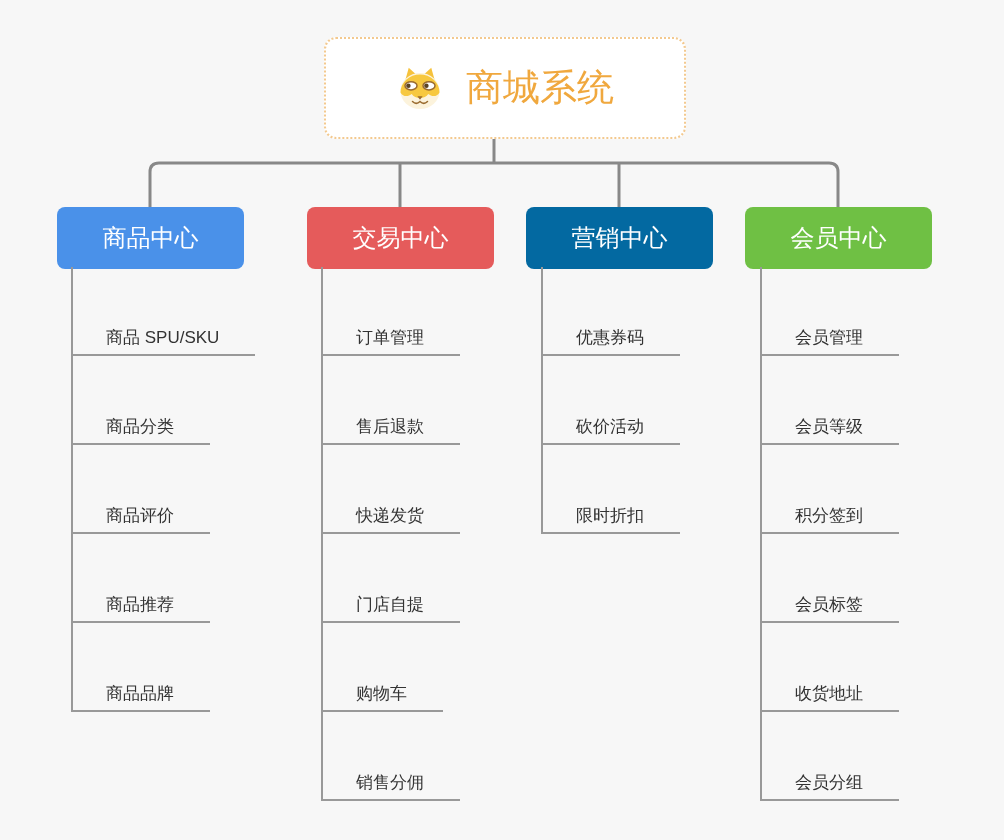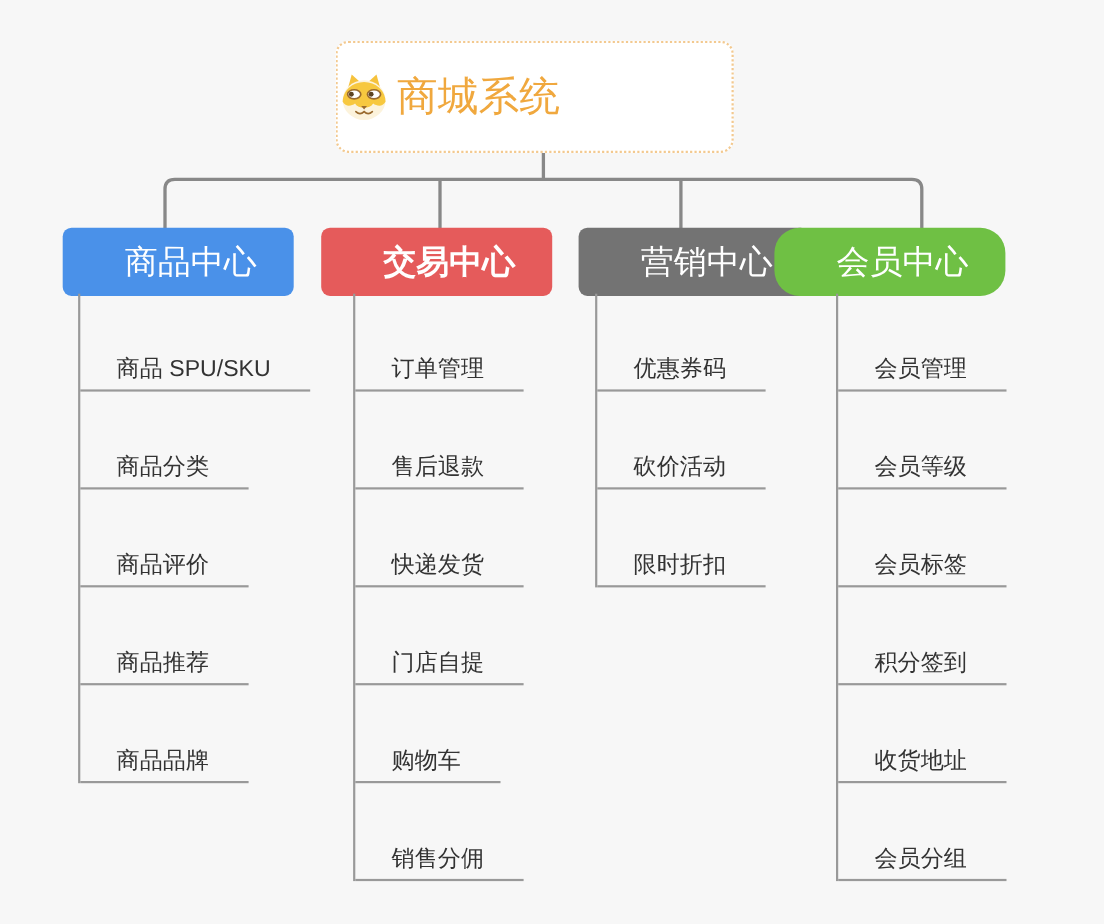--- a/index.html
+++ b/index.html
@@ -7,56 +7,56 @@
     width:1004px;height:840px;
     background:#f7f7f7;
     font-family:"Liberation Sans","DejaVu Sans",sans-serif;
     overflow:hidden;
   }
   .canvas{position:relative;width:1004px;height:840px;background:#f7f7f7;}
   .connectors{position:absolute;left:0;top:0;width:1004px;height:840px;pointer-events:none;}
 
   
   .root-node{
-    position:absolute;left:305px;top:37px;width:362px;height:102px;
+    position:absolute;left:324px;top:37px;width:362px;height:102px;
     background:#ffffff;border:2px dotted #f3c98f;border-radius:12px;
     box-sizing:border-box;
-    display:flex;align-items:center;gap:6px;
+    display:flex;align-items:center;justify-content:center;gap:22px;
   }
   .root-title{font-size:37px;color:#f0a83e;white-space:nowrap;}
   .dog{display:flex;align-items:center;}
 
   
   .branch-node{
     position:absolute;top:207px;width:187px;height:62px;
     border-radius:8px;display:flex;align-items:center;justify-content:center;
-    color:#ffffff;font-size:30px;white-space:nowrap;padding-left:23px;
+    color:#ffffff;font-size:24px;white-space:nowrap;
   }
   .b0{left:57px;}
-  .b1{left:292px;font-weight:bold;}
+  .b1{left:307px;}
   .b2{left:526px;}
-  .b3{left:704px;border-radius:23px;}
+  .b3{left:745px;}
 
   
   .column{
     position:absolute;top:267px;
     border-left:2px solid #999999;
   }
   .c0{left:71px;}
   .c1{left:321px;}
   .c2{left:541px;}
   .c3{left:760px;}
   .child{
     height:89px;
     box-sizing:border-box;
     display:flex;align-items:flex-end;
     width:max-content;
     padding:0 36px 5px 33px;
     border-bottom:2px solid #999999;
-    font-size:21px;color:#333333;white-space:nowrap;
+    font-size:17px;color:#333333;white-space:nowrap;
   }
 </style>
 </head>
 <body>
 
 <div class="canvas">
 
   <svg class="connectors" viewBox="0 0 1004 840" xmlns="http://www.w3.org/2000/svg">
     <g stroke="#888888" stroke-width="3" fill="none">
       <path d="M494,139 L494,163"></path>
@@ -79,21 +79,21 @@
         <circle cx="40.5" cy="27" r="3" fill="#5c4322"></circle>
         <path d="M28.5,41 h7 l-3.5,4.5 z" fill="#9a6b2f"></path>
         <path d="M22,48 q5,5 10,0 q5,5 10,0" stroke="#9a6b2f" stroke-width="2" fill="none" stroke-linecap="round"></path>
       </svg>
     </span>
     <span class="root-title">商城系统</span>
   </div>
 
   <div class="branch-node b0" style="background: rgb(74, 145, 233);">商品中心</div>
   <div class="branch-node b1" style="background: rgb(229, 91, 91);">交易中心</div>
-  <div class="branch-node b2" style="background: #737373;">营销中心</div>
+  <div class="branch-node b2" style="background: #0369a1;">营销中心</div>
   <div class="branch-node b3" style="background: rgb(111, 192, 68);">会员中心</div>
 
   <div class="column c0">
     <div class="child">商品 SPU/SKU</div>
     <div class="child">商品分类</div>
     <div class="child">商品评价</div>
     <div class="child">商品推荐</div>
     <div class="child">商品品牌</div>
   </div>
 
@@ -108,19 +108,19 @@
 
   <div class="column c2">
     <div class="child">优惠券码</div>
     <div class="child">砍价活动</div>
     <div class="child">限时折扣</div>
   </div>
 
   <div class="column c3">
     <div class="child">会员管理</div>
     <div class="child">会员等级</div>
+    <div class="child">积分签到</div>
     <div class="child">会员标签</div>
-    <div class="child">积分签到</div>
     <div class="child">收货地址</div>
     <div class="child">会员分组</div>
   </div>
 
 </div>
 
 </body></html>

